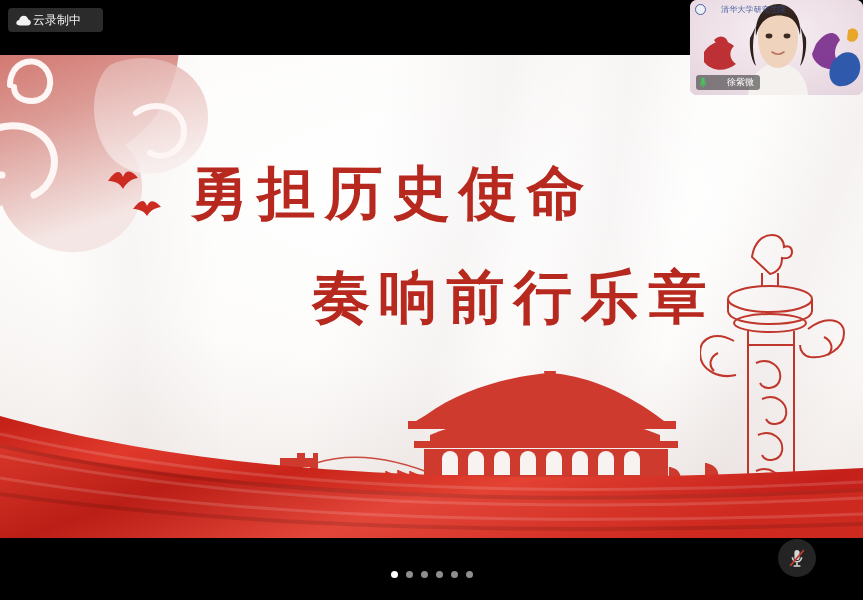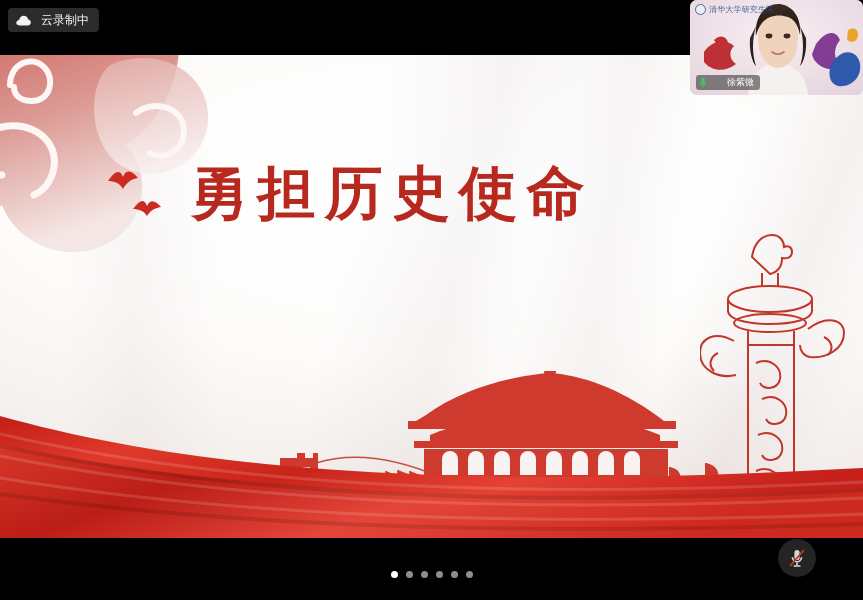--- a/index.html
+++ b/index.html
@@ -6,22 +6,22 @@
   html, body {
     width:863px; height:600px; overflow:hidden;
     background:#000;
     font-family:"Liberation Sans", sans-serif;
   }
   #app { position:relative; width:863px; height:600px; background:#000; }
 
   
   .rec-badge{
     position:absolute; left:8px; top:8px;
-    height:24px; padding:0 10px 0 8px;
-    display:flex; align-items:center; gap:10px;
+    height:24px; padding:0 22px 0 8px;
+    display:flex; align-items:center; gap:2px;
     background:#2b2b2b; border-radius:4px;
     color:#f2f2f2; font-size:12px; line-height:1;
     z-index:40;
   }
   .cloud-ico{ width:15px; height:11px; position:relative; display:block; }
   .cloud-ico svg{ display:block; }
 
   
   .slide{
     position:absolute; left:0; top:55px; width:863px; height:483px;
@@ -100,20 +100,21 @@
     opacity:.85; z-index:3;
   }
   .pip-logo .seal{
     width:11px; height:11px; border-radius:50%;
     border:1.4px solid #2a4b93; background:#eef2fa;
   }
   .pip-logo .wordmark{
     font-size:8px; color:#2a4b93; white-space:nowrap;
     font-family:Liberation Sans, sans-serif;
     letter-spacing:.02em;
+    margin-left:12px;
   }
   .pip-name{
     position:absolute; left:6px; bottom:5px; z-index:4;
     height:15px; padding:0 6px 0 3px; border-radius:3px;
     background:rgba(40,40,40,.55);
     display:flex; align-items:center; gap:20px;
     color:#fff; font-size:9px; line-height:1; white-space:nowrap;
   }
 </style>
 </head>
@@ -274,20 +275,21 @@
           <path d="M62 186 c14 -6 26 4 24 16 c-2 10 -16 12 -20 4"></path>
           <path d="M58 222 c14 -6 26 4 24 16 c-2 10 -16 12 -20 4"></path>
           <path d="M56 258 c14 -6 26 4 24 14"></path>
           <path d="M124 124 c8 4 10 12 4 18 M18 140 c-8 4 -10 12 -4 18"></path>
         </g>
       </svg>
     </div>
 
     <div class="title-wrap">
       <div class="headline l1">勇担历史使命</div>
+      <div class="headline l2">奏响前行乐章</div>
     </div>
 
     <div class="ribbon">
       <svg width="863" height="190" viewBox="0 0 863 190" preserveAspectRatio="none">
         <defs>
           <linearGradient id="rb1" x1="0" y1="0" x2="1" y2="0.4">
             <stop offset="0%" stop-color="#c21f16"></stop>
             <stop offset="22%" stop-color="#e0392c"></stop>
             <stop offset="45%" stop-color="#c9241a"></stop>
             <stop offset="70%" stop-color="#e44233"></stop>

